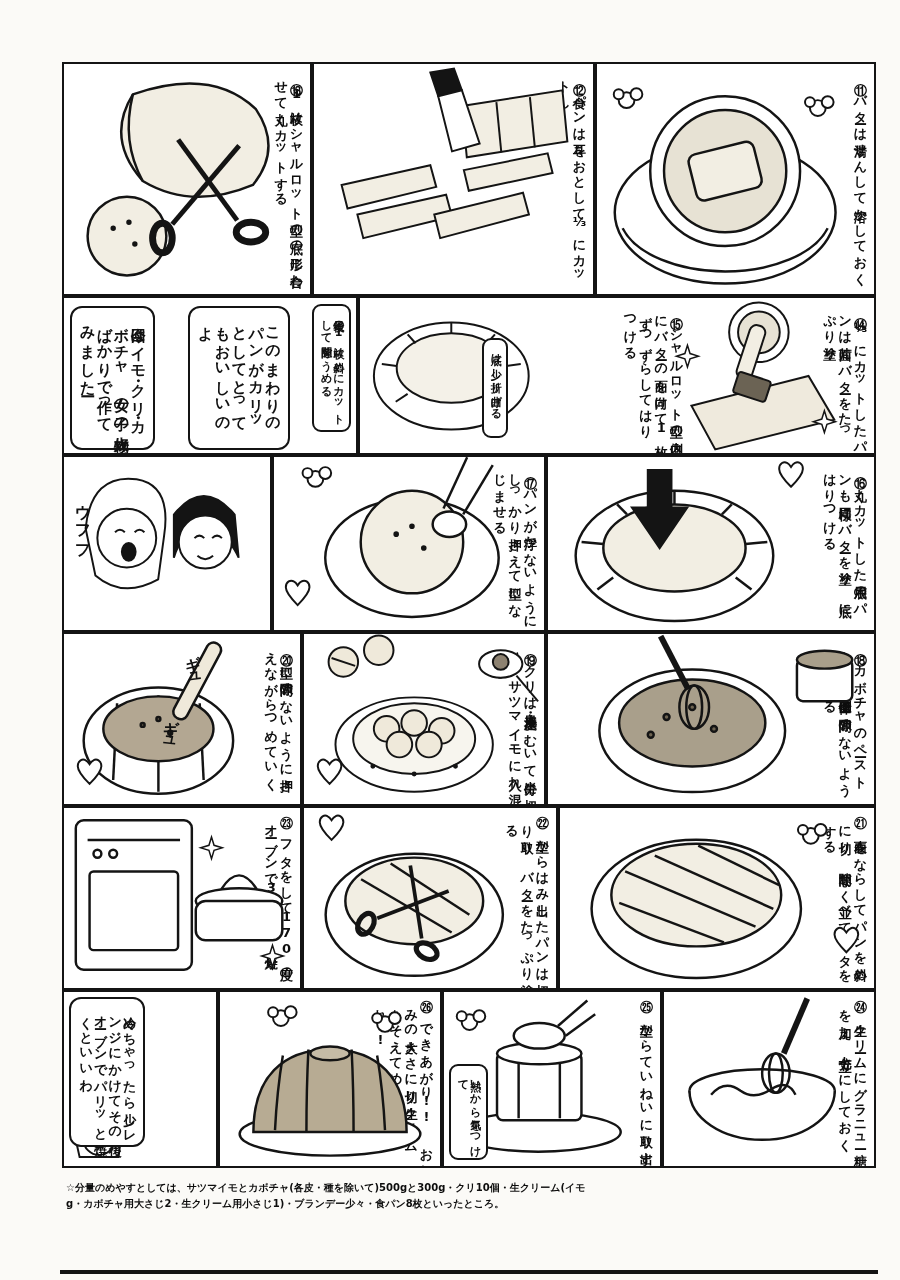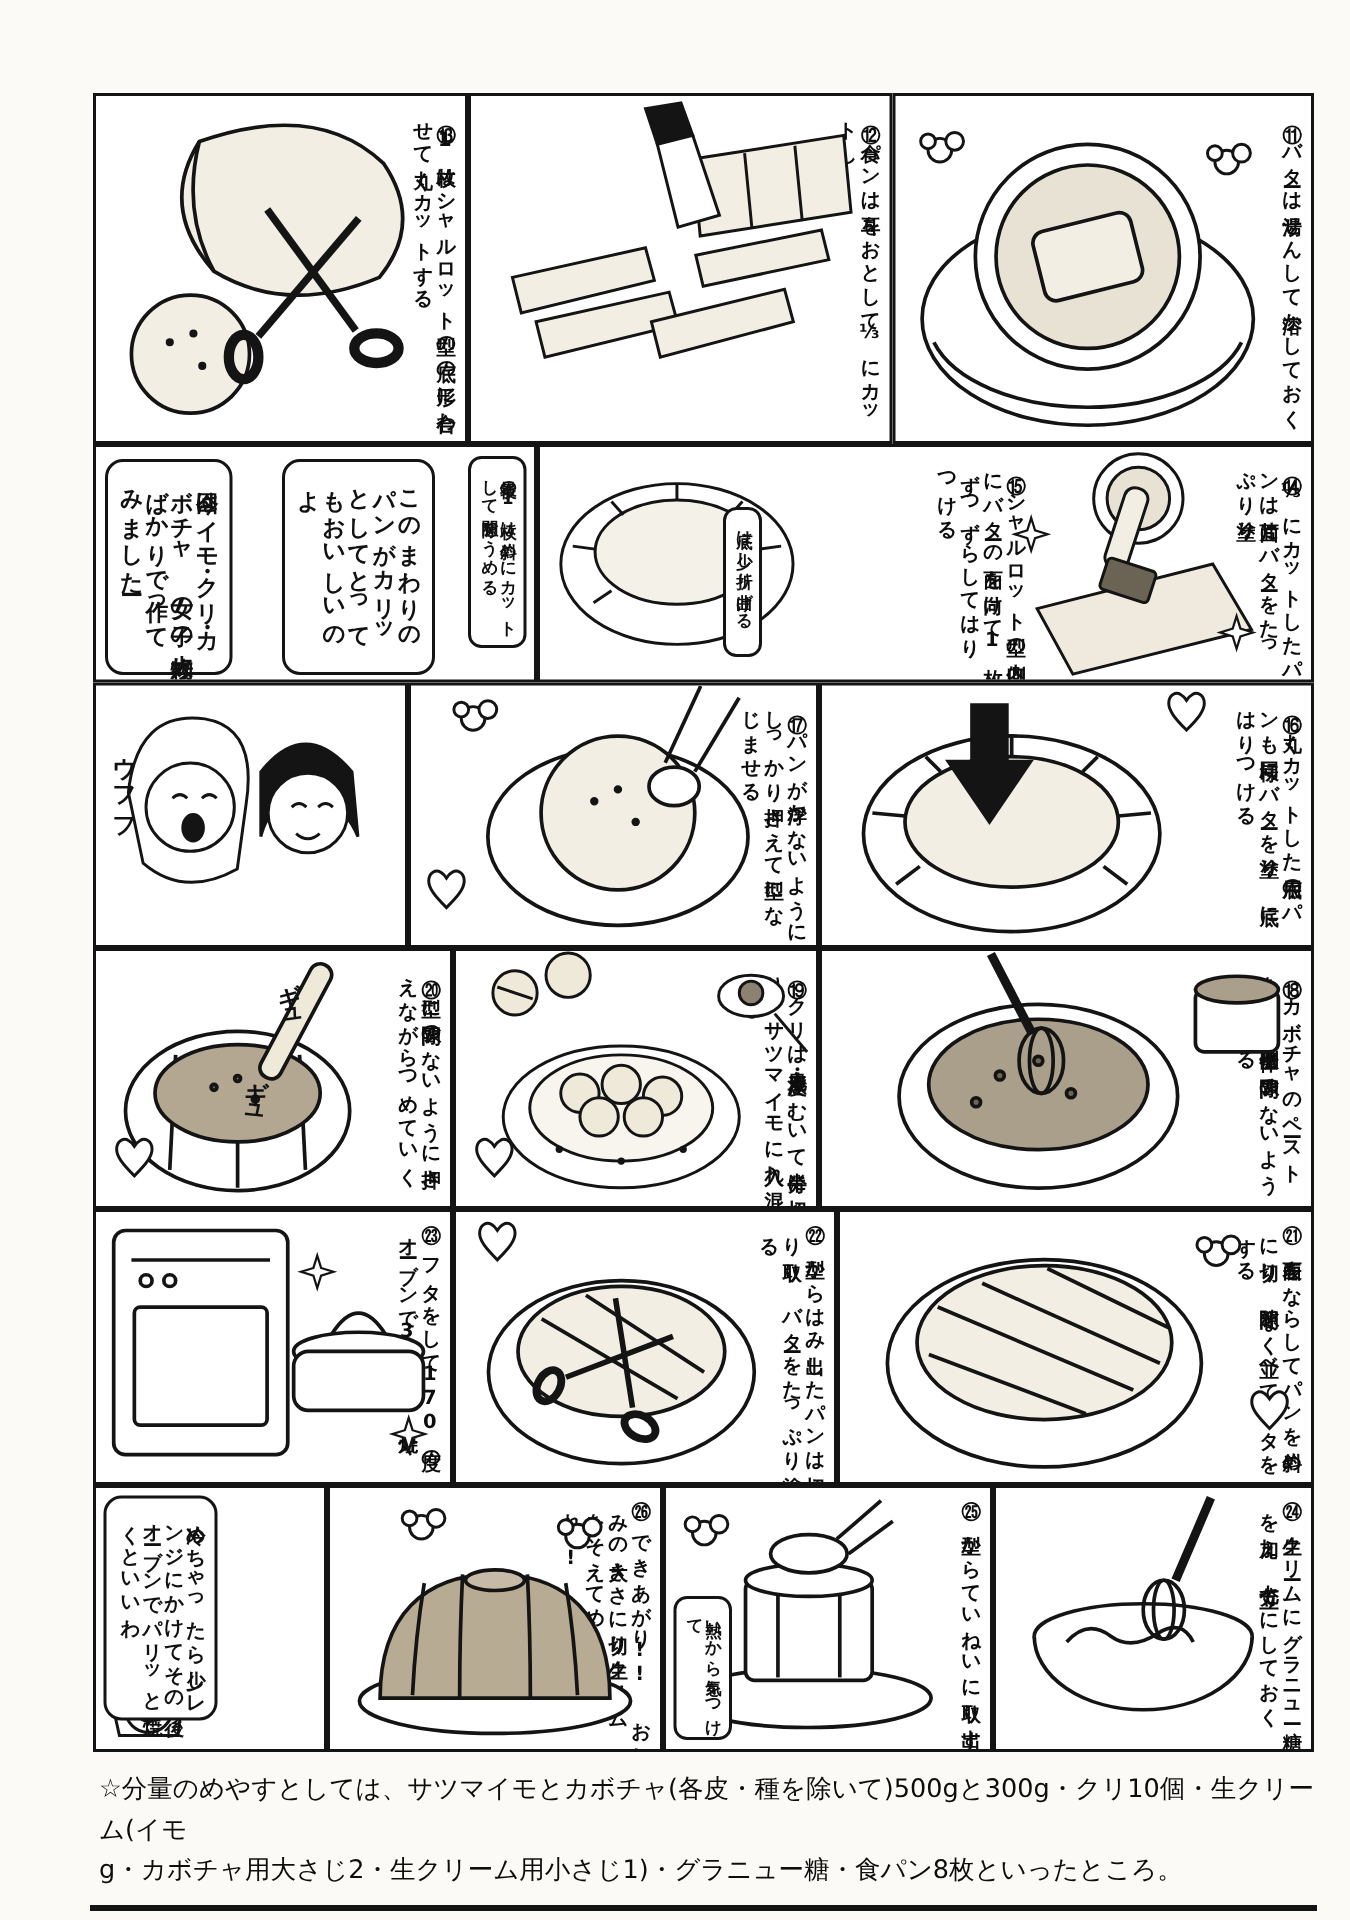--- a/index.html
+++ b/index.html
@@ -27,21 +27,21 @@
   }
   .note{
     position:absolute;background:#fff;border:2px solid #141414;border-radius:9px;
     padding:6px 5px;font-weight:bold;font-size:11px;line-height:1.12;letter-spacing:.5px;
     box-sizing:border-box;z-index:4;
   }
   .sfx{position:absolute;font-weight:bold;font-size:16px;letter-spacing:2px;z-index:3;}
   .art{position:absolute;inset:0;width:100%;height:100%;z-index:1;}
   .footer{
     position:absolute;left:66px;top:1180px;width:812px;
-    font-weight:normal;font-size:17px;line-height:1.6;color:#0d0d0d;z-index:2;
+    font-weight:bold;font-size:10px;line-height:1.6;color:#0d0d0d;z-index:2;
   }
   .bottom-rule{position:absolute;left:60px;top:1270px;width:818px;height:4px;background:#141414;}
 </style>
 </head>
 <body>
 
 <div class="page">
 
   <div class="panel" style="left:62px;top:62px;width:250px;height:234px">
     <svg class="art" viewBox="0 0 250 232">
@@ -384,17 +384,17 @@
         <line x1="146" y1="6" x2="122" y2="62" stroke-width="6"></line>
         <ellipse cx="114" cy="82" rx="14" ry="20" fill="none"></ellipse>
         <ellipse cx="114" cy="82" rx="7" ry="20" fill="none"></ellipse>
       </g>
     </svg>
     <div class="vt step" style="right:6px;height:160px"><span class="num">㉔</span><span>生クリームにグラニュー糖を加え　七分立てにしておく</span></div>
   </div>
 
   <div class="footer">
     <div>☆分量のめやすとしては、サツマイモとカボチャ(各皮・種を除いて)500gと300g・クリ10個・生クリーム(イモ</div>
-    <div>g・カボチャ用大さじ2・生クリーム用小さじ1)・グラニュー糖・食パン8枚といったところ。</div>
+    <div>g・カボチャ用大さじ2・生クリーム用小さじ1)・ブランデー少々・食パン8枚といったところ。</div>
   </div>
 
   <div class="bottom-rule"></div>
 </div>
 
 </body></html>

